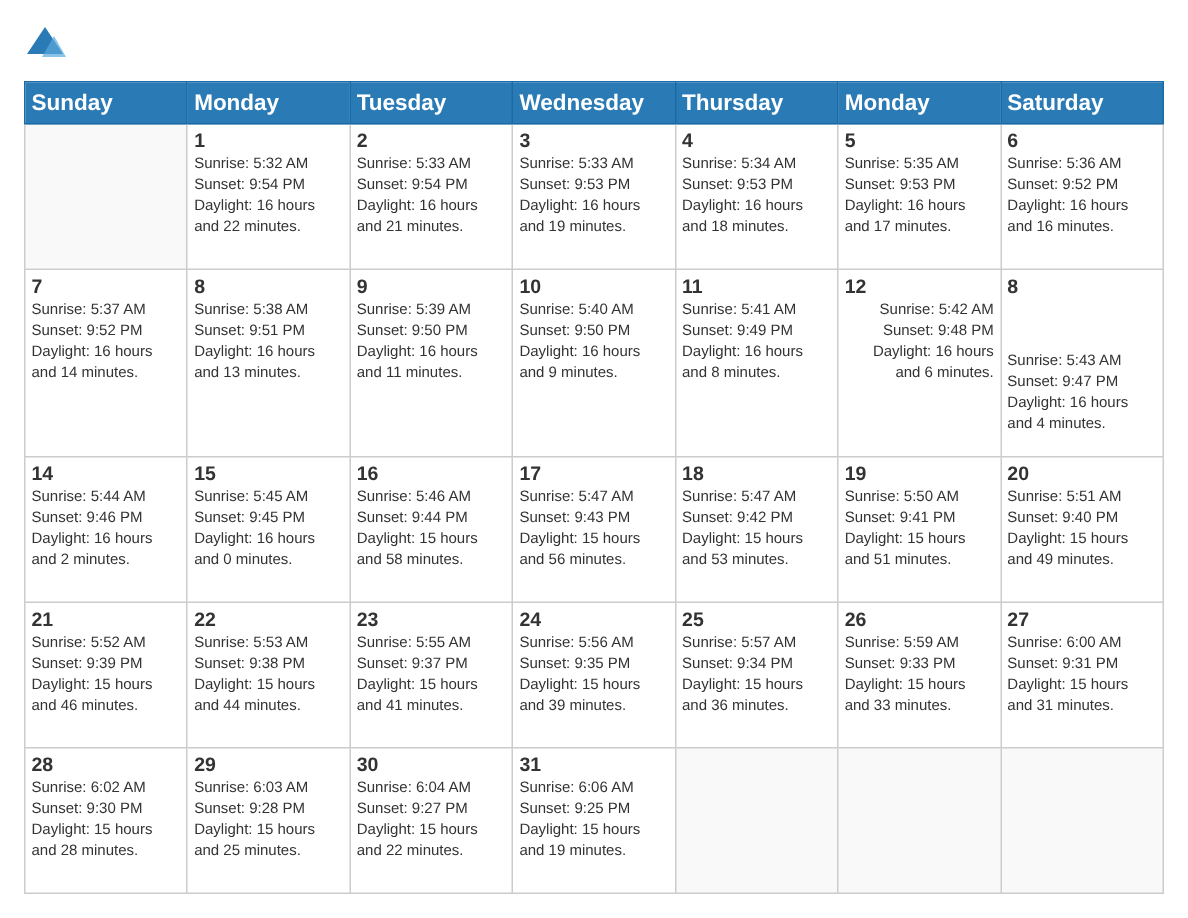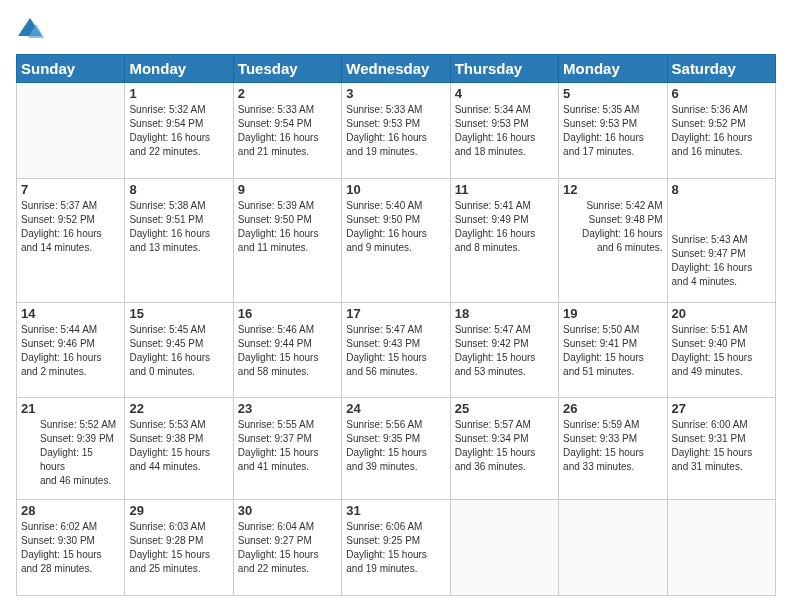--- a/index.html
+++ b/index.html
@@ -278,21 +278,21 @@
             <span class="day-num">20</span>
             <div class="day-info" style="white-space: pre-line;">Sunrise: 5:51 AM
 Sunset: 9:40 PM
 Daylight: 15 hours
 and 49 minutes.</div>
           </td>
         </tr>
         <tr>
           <td>
             <span class="day-num">21</span>
-            <div class="day-info" style="white-space: pre-line; margin-left: 19px;">Sunrise: 5:52 AM
+            <div class="day-info" style="white-space: pre-line;">Sunrise: 5:52 AM
 Sunset: 9:39 PM
 Daylight: 15 hours
 and 46 minutes.</div>
           </td>
           <td>
             <span class="day-num">22</span>
             <div class="day-info" style="white-space: pre-line;">Sunrise: 5:53 AM
 Sunset: 9:38 PM
 Daylight: 15 hours
 and 44 minutes.</div>

